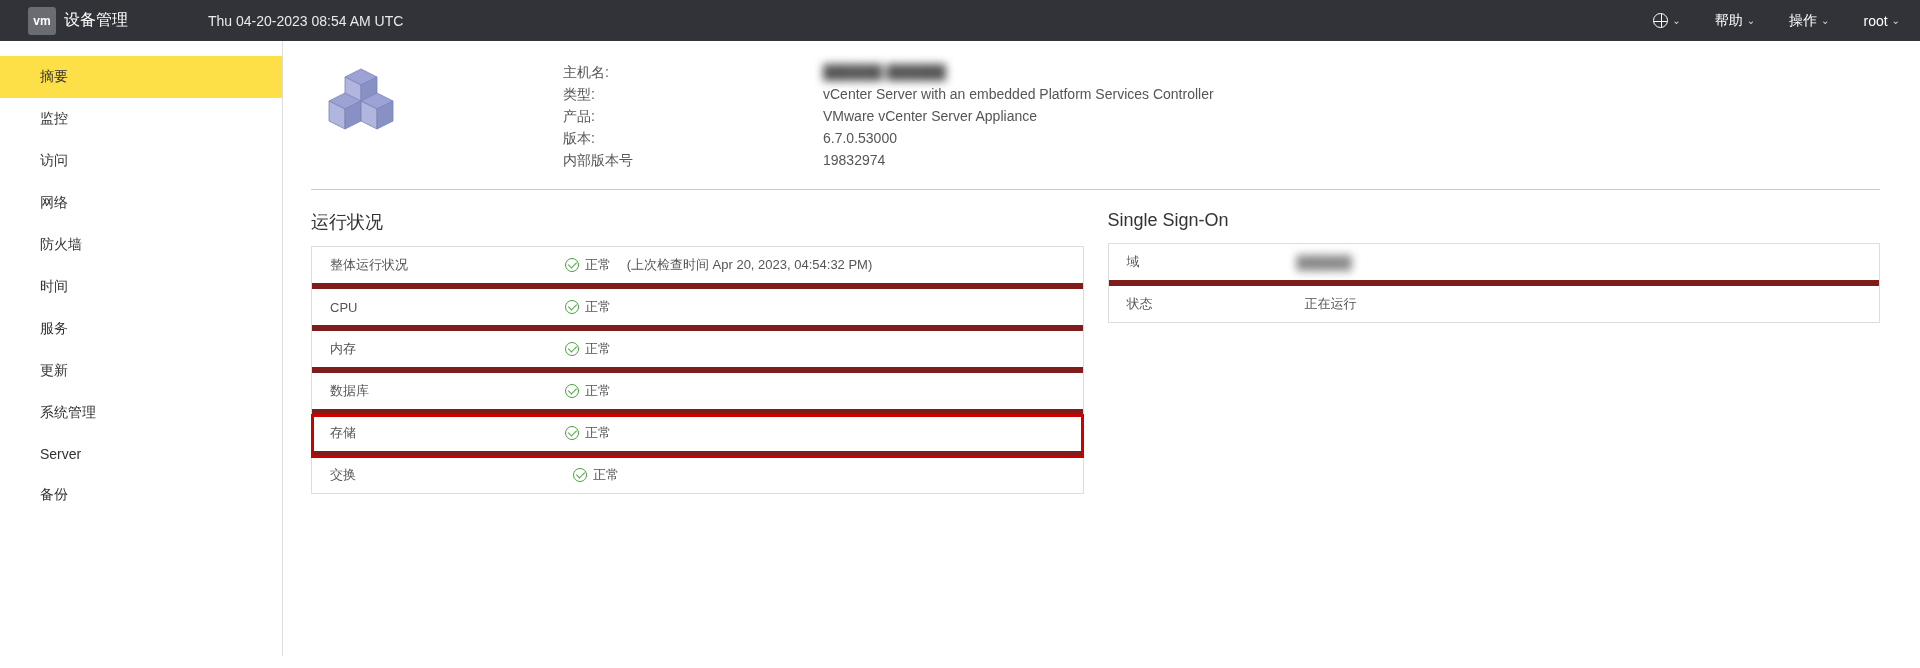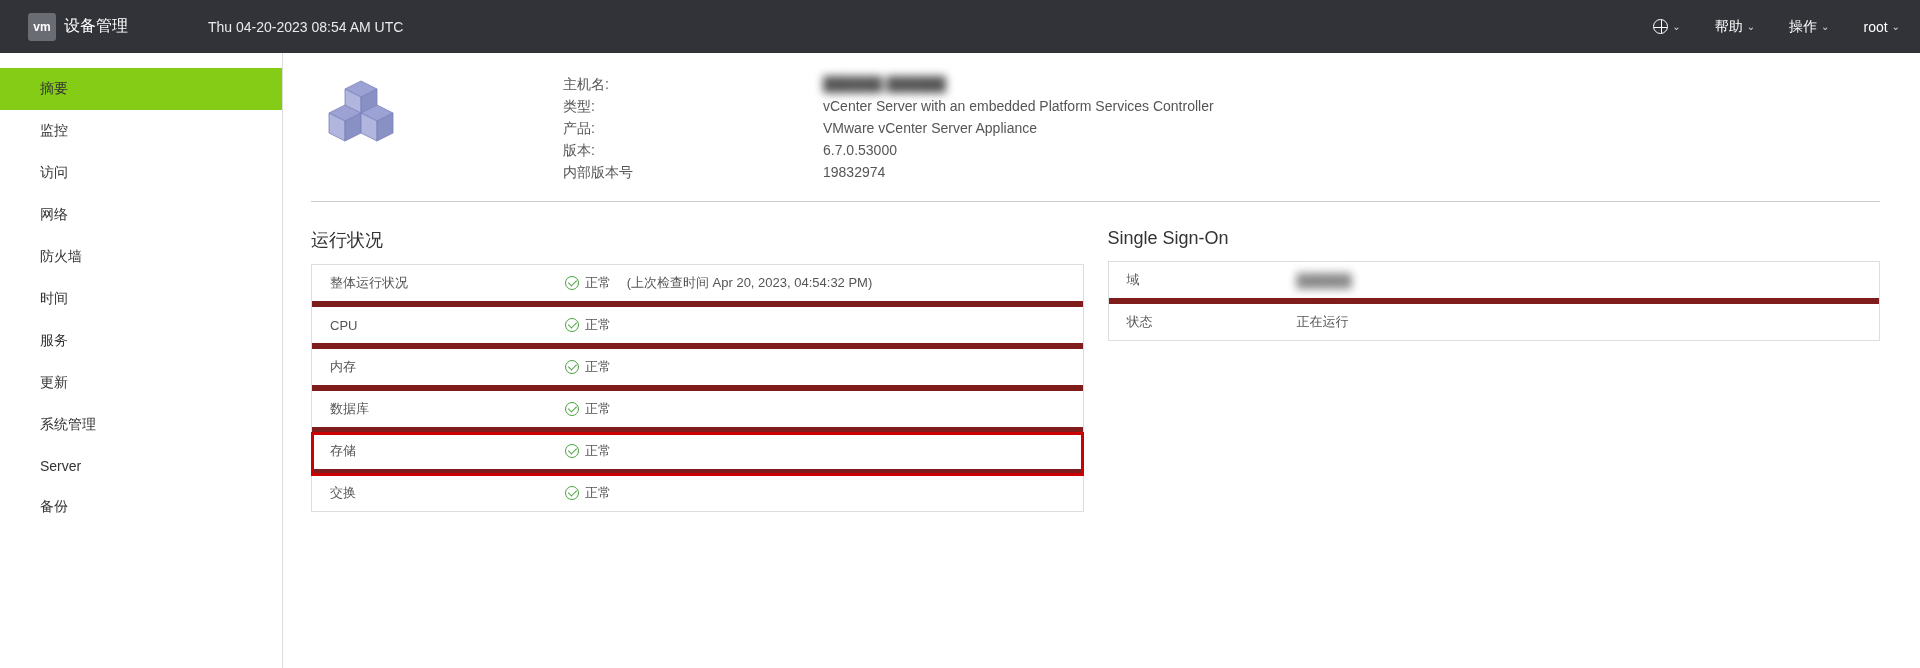--- a/index.html
+++ b/index.html
@@ -1,43 +1,43 @@
 <!DOCTYPE html>
 <html><head>
 <meta charset="utf-8">
 <style>
 * { margin:0; padding:0; box-sizing:border-box; font-family:Arial,"Microsoft YaHei",sans-serif; }
 body { background:#fff; color:#333; font-size:14px; }
-.topbar { background:#313338; color:#fff; height:53px; display:flex; align-items:center; padding:0 20px 0 28px; }
+.topbar { background:#313338; color:#fff; height:41px; display:flex; align-items:center; padding:0 20px 0 28px; }
 .logo-box { background:#696c73; width:28px; height:28px; border-radius:3px; display:flex; align-items:center; justify-content:center; font-weight:bold; font-size:12px; color:#fff; }
 .app-title { margin-left:8px; font-size:16px; }
 .timestamp { margin-left:80px; font-size:14px; color:#eaeaea; }
 .topbar-spacer { flex:1; }
 .top-action { margin-left:34px; font-size:14px; color:#fff; display:flex; align-items:center; gap:4px; cursor:pointer; }
 .chev { font-size:10px; opacity:.8; }
 .globe { width:15px; height:15px; border:1.2px solid #fff; border-radius:50%; display:inline-block; position:relative; }
 .globe::before { content:""; position:absolute; left:50%; top:0; bottom:0; width:1px; background:#fff; }
 .globe::after { content:""; position:absolute; top:50%; left:0; right:0; height:1px; background:#fff; }
 .layout { display:flex; }
 .sidebar { width:283px; border-right:1px solid #ddd; min-height:615px; padding-top:15px; }
 .side-item { padding:12px 0 12px:40px; padding:12px 0 12px 40px; font-size:14px; color:#333; cursor:pointer; }
-.side-item.active { background:#84cc16; }
+.side-item.active { background:#fde047; }
 .main { flex:1; padding:20px 40px 20px 28px; }
 .summary-head { display:flex; border-bottom:1px solid #ccc; padding-bottom:18px;gap:32px; }
 .cube-icon { width:80px; height:80px; margin:0 30px 0 10px; }
 .info-table { display:flex; margin-left:100px; }
 .info-labels { width:260px; }
 .info-labels div,.info-values div { font-size:14px; color:#555; line-height:22px; margin-bottom:0; }
 .blur { filter:blur(4px); color:#888; }
-.panels { display:flex; gap:24px; margin-top:26px; }
+.panels { display:flex; gap:24px; margin-top:20px; }
 .panel { flex:1; }
 .panel-title { font-size:18px; color:#333; margin-bottom:12px; }
 .ptable { border:1px solid #ddd; }
 .prow { display:flex; border-bottom:6px solid #7f1d1d; padding:9px 18px; align-items:center; font-size:13px; color:#555; }
-.prow:last-child { border-bottom:none; }
+.prow:last-child { border-bottom:none;gap:8px; }
 .prow.highlight { outline:3px solid #cc0000; outline-offset:-2px; }
 .plabel { width:235px; }
 .pvalue { display:flex; align-items:center; gap:6px; }
 .check { width:14px; height:14px; border:1.5px solid #4aa03f; border-radius:50%; display:inline-flex; align-items:center; justify-content:center; }
 .check::after { content:""; width:4px; height:7px; border:solid #4aa03f; border-width:0 1.5px 1.5px 0; transform:rotate(45deg); margin-top:-2px; }
 .ssolabel { width:170px; }
 </style>
 </head>
 <body>
 

